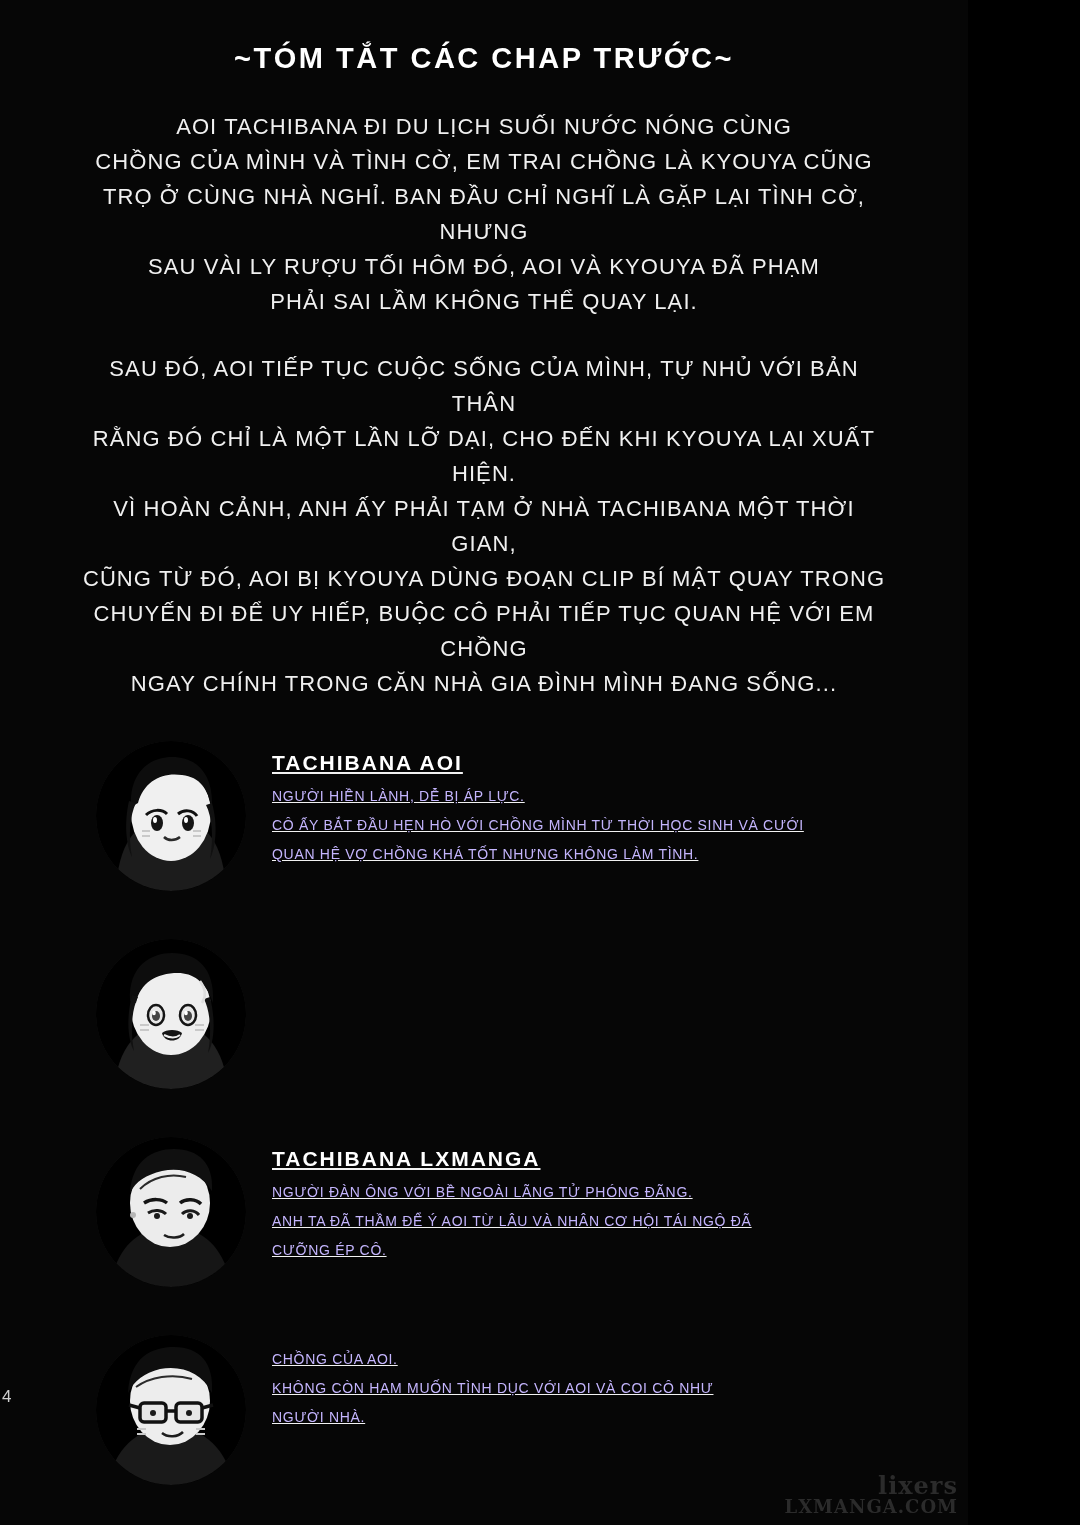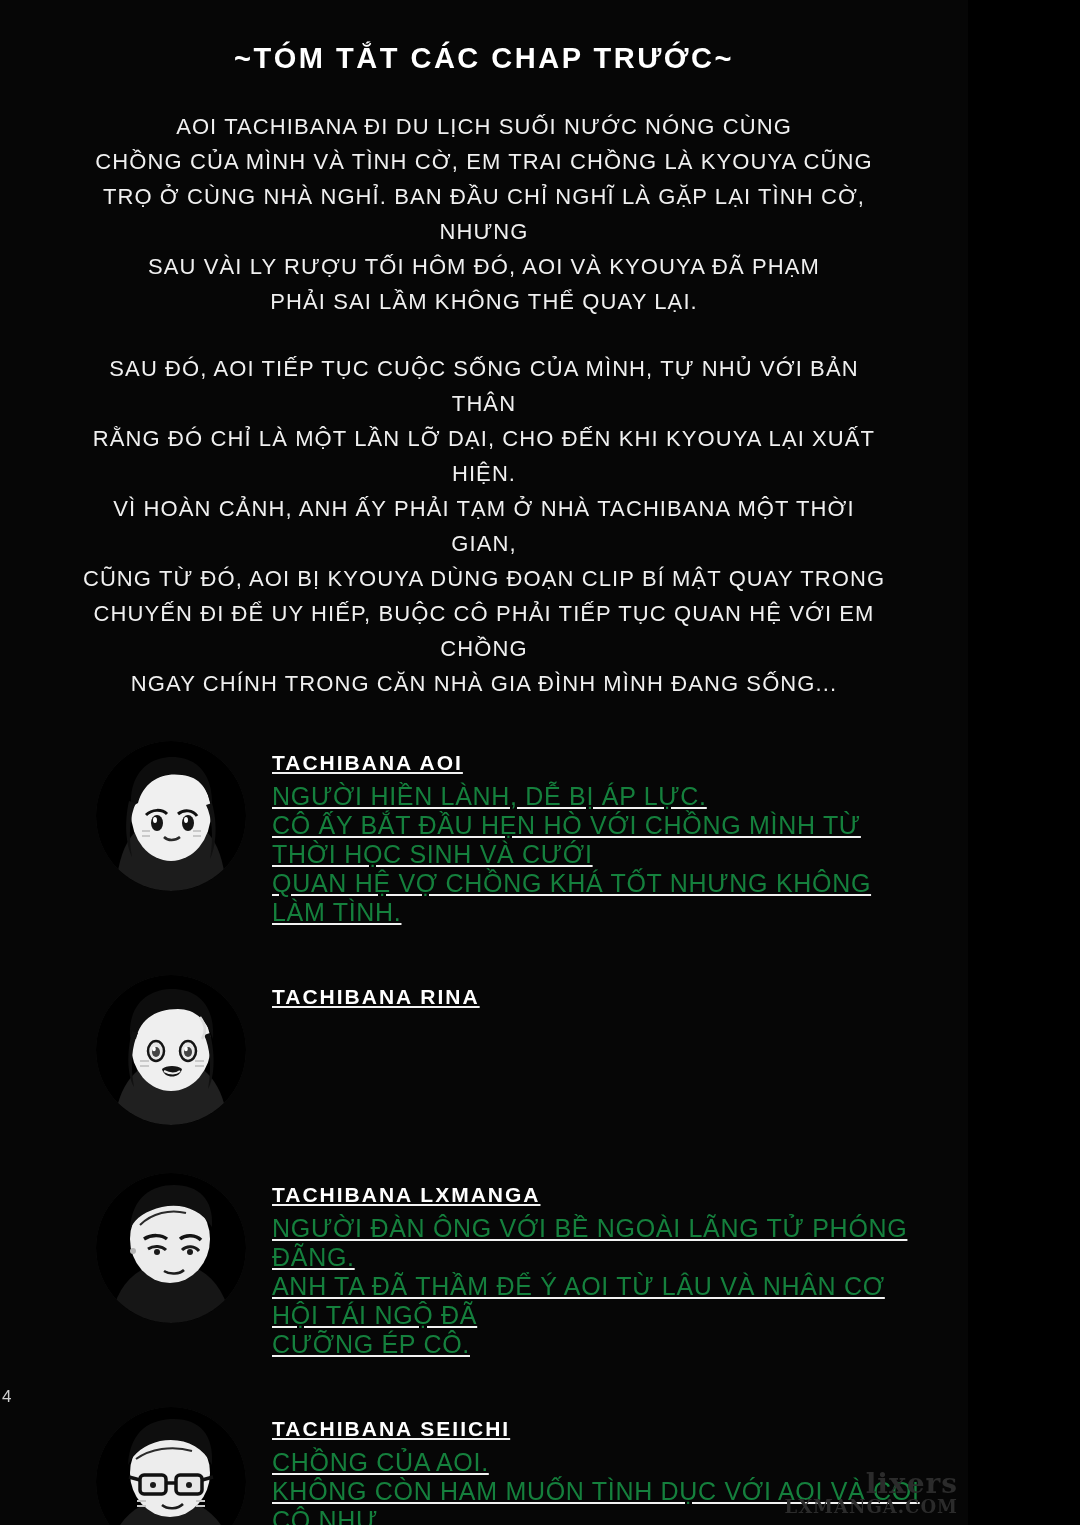--- a/index.html
+++ b/index.html
@@ -65,43 +65,43 @@
     padding-top: 10px;
   }
   .pname {
     font-size: 21px;
     font-weight: bold;
     letter-spacing: 2px;
     margin-bottom: 7px;
     color: #ffffff;
   }
   .pdesc {
-    font-size: 25px;
+    font-size: 14px;
     line-height: 29px;
     letter-spacing: 0.7px;
-    color: #15803d;
+    color: #c4b5fd;
   }
   .pdesc div { margin: 0; }
   .pagenum {
     position: absolute;
     left: 2px;
     bottom: 118px;
     font-size: 17px;
     color: #cfcfcf;
   }
   .watermark {
     position: absolute;
     right: 10px;
     bottom: 8px;
     text-align: right;
     color: #2b2b2b;
     font-family: "DejaVu Serif", serif;
     line-height: 1.05;
   }
-  .wm1 { font-size: 28px; letter-spacing: 1px; font-weight: bold; }
+  .wm1 { font-size: 24px; letter-spacing: 1px; font-weight: bold; }
   .wm2 { font-size: 18px; letter-spacing: 1px; font-weight: bold; }
 </style>
 </head>
 <body>
 
 <div class="page">
 
   <div class="title">~TÓM TẮT CÁC CHAP TRƯỚC~</div>
 
   <div class="summary">
@@ -192,21 +192,20 @@
               <line x1="44" y1="86" x2="53" y2="86"></line>
                 <line x1="44" y1="91" x2="53" y2="91"></line>
               <line x1="99" y1="86" x2="108" y2="86"></line>
                 <line x1="99" y1="91" x2="108" y2="91"></line>
             </g>
             <path d="M104 42 C110 50 110 58 106 64" stroke="#ddd" stroke-width="2.5" fill="none"></path>
           </g>
         </svg>
       </div>
       <div class="pinfo">
-        <div class="pname">TACHIBANA RINA</div>
       </div>
     </div>
 
     <div class="profile">
       <div class="avatar">
         <svg width="150" height="150" viewBox="0 0 150 150">
           <defs>
               <clipPath id="c3">
                 <circle cx="75" cy="75" r="75"></circle>
               </clipPath>
@@ -265,21 +264,20 @@
             <g stroke="#c9c9c9" stroke-width="2">
               <line x1="41" y1="94" x2="50" y2="94"></line>
                 <line x1="41" y1="99" x2="50" y2="99"></line>
               <line x1="100" y1="94" x2="109" y2="94"></line>
                 <line x1="100" y1="99" x2="109" y2="99"></line>
             </g>
           </g>
         </svg>
       </div>
       <div class="pinfo">
-        <div class="pname">TACHIBANA SEIICHI</div>
         <div class="pdesc">
           <div>CHỒNG CỦA AOI.</div>
           <div>KHÔNG CÒN HAM MUỐN TÌNH DỤC VỚI AOI VÀ COI CÔ NHƯ</div>
           <div>NGƯỜI NHÀ.</div>
         </div>
       </div>
     </div>
 
   </div>
 

